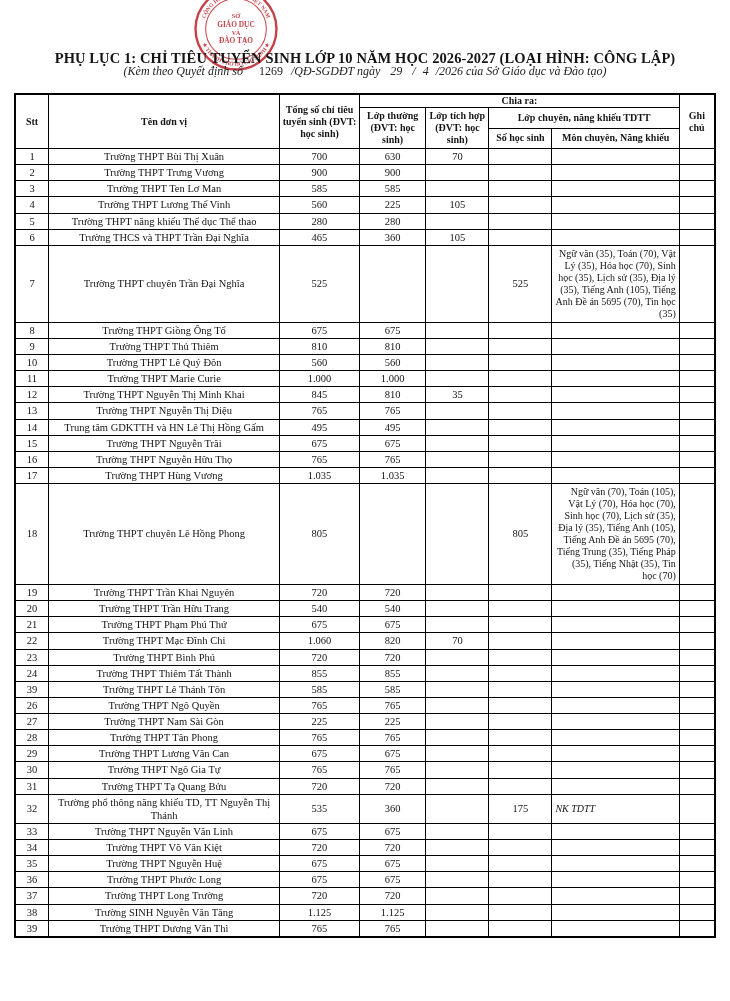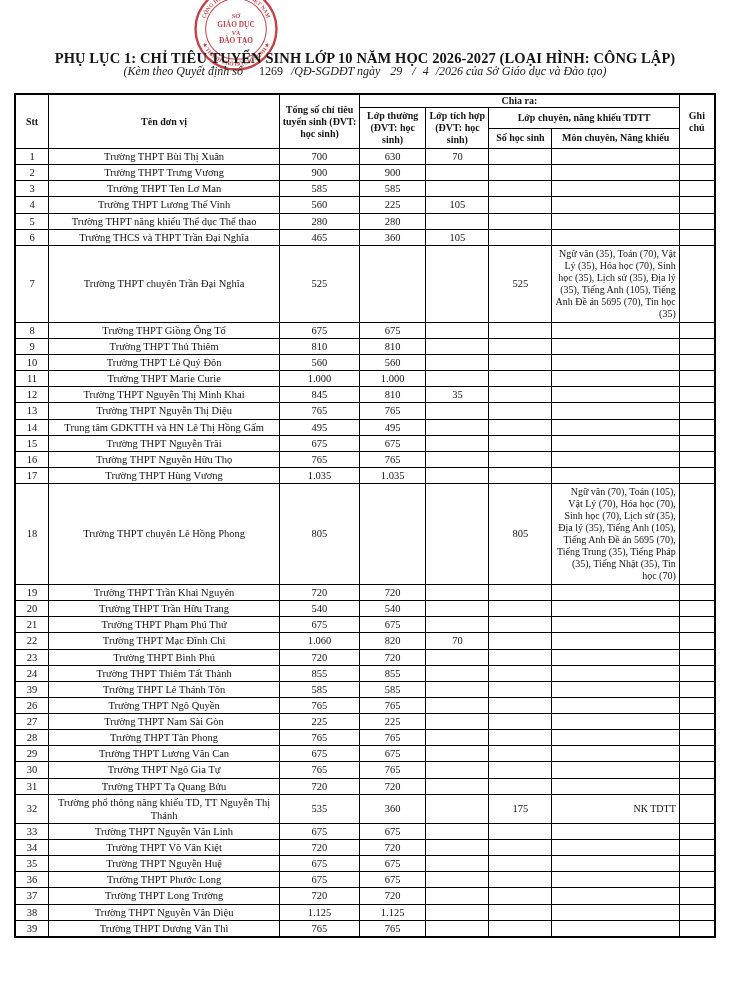--- a/index.html
+++ b/index.html
@@ -68,21 +68,21 @@
   td.c-stt { text-align: center; }
   td.c-name { text-align: center; }
   td.c-num { text-align: center; }
   td.c-subjects {
     text-align: right;
     vertical-align: top;
     font-size: 10px;
     line-height: 1.2;
     padding: 2px 3px;
   }
-  td.c-subjects.short { text-align: right; vertical-align: middle; }
+  td.c-subjects.short { text-align: left; vertical-align: middle; font-style: italic; }
   td.c-note { text-align: center; }
 </style>
 </head>
 <body>
 
 <div class="stamp">
   <svg viewBox="0 0 100 100" width="92" height="92">
     <circle cx="50" cy="50" r="44" fill="none" stroke="#c0282f" stroke-width="2.6"></circle>
     <circle cx="50" cy="50" r="33" fill="none" stroke="#c0282f" stroke-width="1.1"></circle>
     <defs>
@@ -540,21 +540,21 @@
     <td class="c-num">720</td>
     <td class="c-num">720</td>
     <td class="c-num"></td>
     <td class="c-num"></td>
     <td class="c-subjects"></td>
     <td class="c-note"></td>
   </tr>
 
   <tr>
     <td class="c-stt">38</td>
-    <td class="c-name">Trường THPT Nguyễn Văn Diệu</td>
+    <td class="c-name">Trường SINH Nguyễn Văn Tăng</td>
     <td class="c-num">1.125</td>
     <td class="c-num">1.125</td>
     <td class="c-num"></td>
     <td class="c-num"></td>
     <td class="c-subjects"></td>
     <td class="c-note"></td>
   </tr>
 
   <tr>
     <td class="c-stt">39</td>

